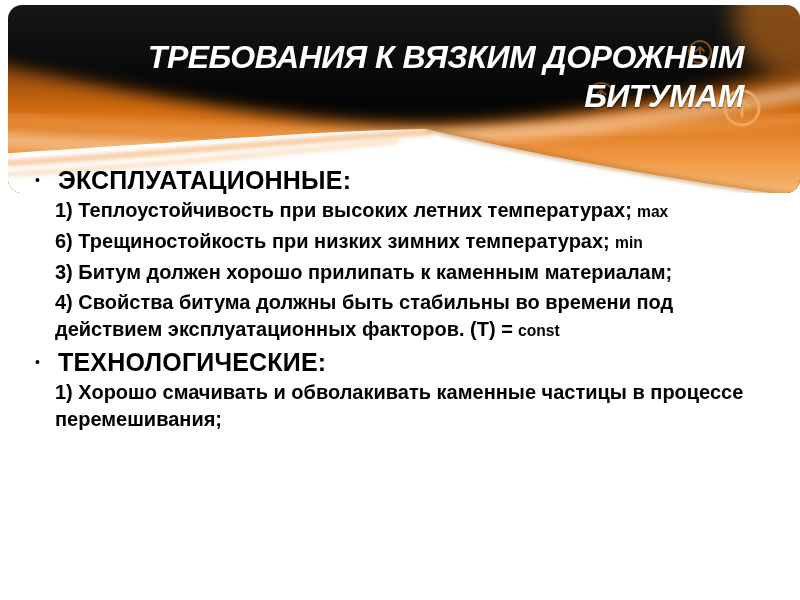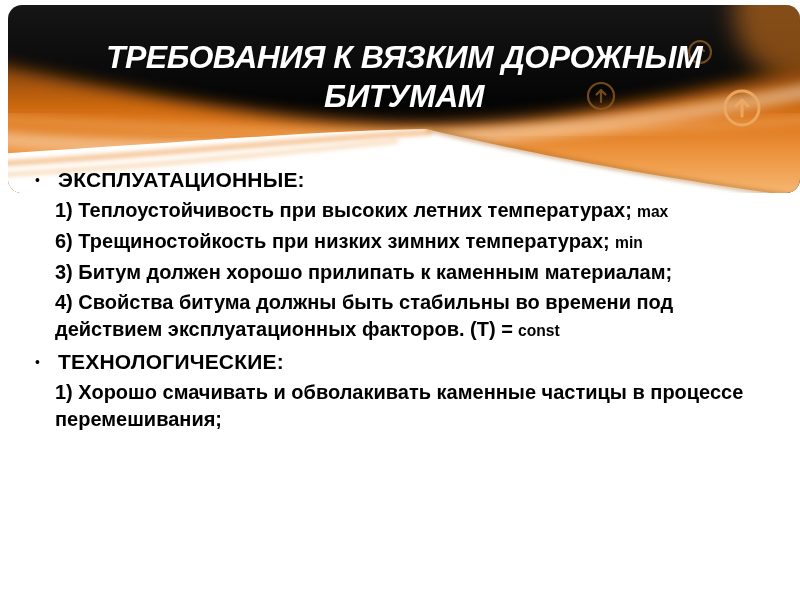--- a/index.html
+++ b/index.html
@@ -7,32 +7,32 @@
     width:800px;height:600px;overflow:hidden;background:#ffffff;
     font-family:"Liberation Sans", sans-serif;
   }
   .slide{position:relative;width:800px;height:600px;background:#ffffff;}
 
   
   .header{position:absolute;left:8px;top:5px;width:792px;height:188px;}
   .header svg{position:absolute;left:0;top:0;display:block;}
   .title{
     position:absolute;left:0;right:0;top:33px;margin:0 auto;max-width:680px;
-    text-align:center;color:#ffffff;font-weight:bold;font-style:italic;
+    text-align:right;color:#ffffff;font-weight:bold;font-style:italic;
     font-size:32px;line-height:39px;letter-spacing:-0.5px;
     text-shadow:0 1px 2px rgba(0,0,0,0.6);
   }
 
   
   .content{position:absolute;left:35px;top:163px;width:720px;color:#000;}
   .sect{margin:0;}
   .sect + .sect{margin-top:4px;}
   .hrow{display:flex;margin:3px 0 0 0;}
   .bul{width:23px;font-size:14px;line-height:28px;color:#000;}
-  .shead{font-size:21px;line-height:28px;font-weight:bold;margin:0;letter-spacing:0.2px;}
+  .shead{font-size:25px;line-height:28px;font-weight:bold;margin:0;letter-spacing:0.2px;}
   .item{
     margin:3px 0 3px 20px;font-size:20px;line-height:27px;font-weight:bold;
     width:694px;
   }
   .latin{
     font-size:17px;margin-left:5px;display:inline-block;
     transform:scaleX(0.92);transform-origin:left center;white-space:nowrap;
   }
   .latin:empty{display:none;}
 </style>

